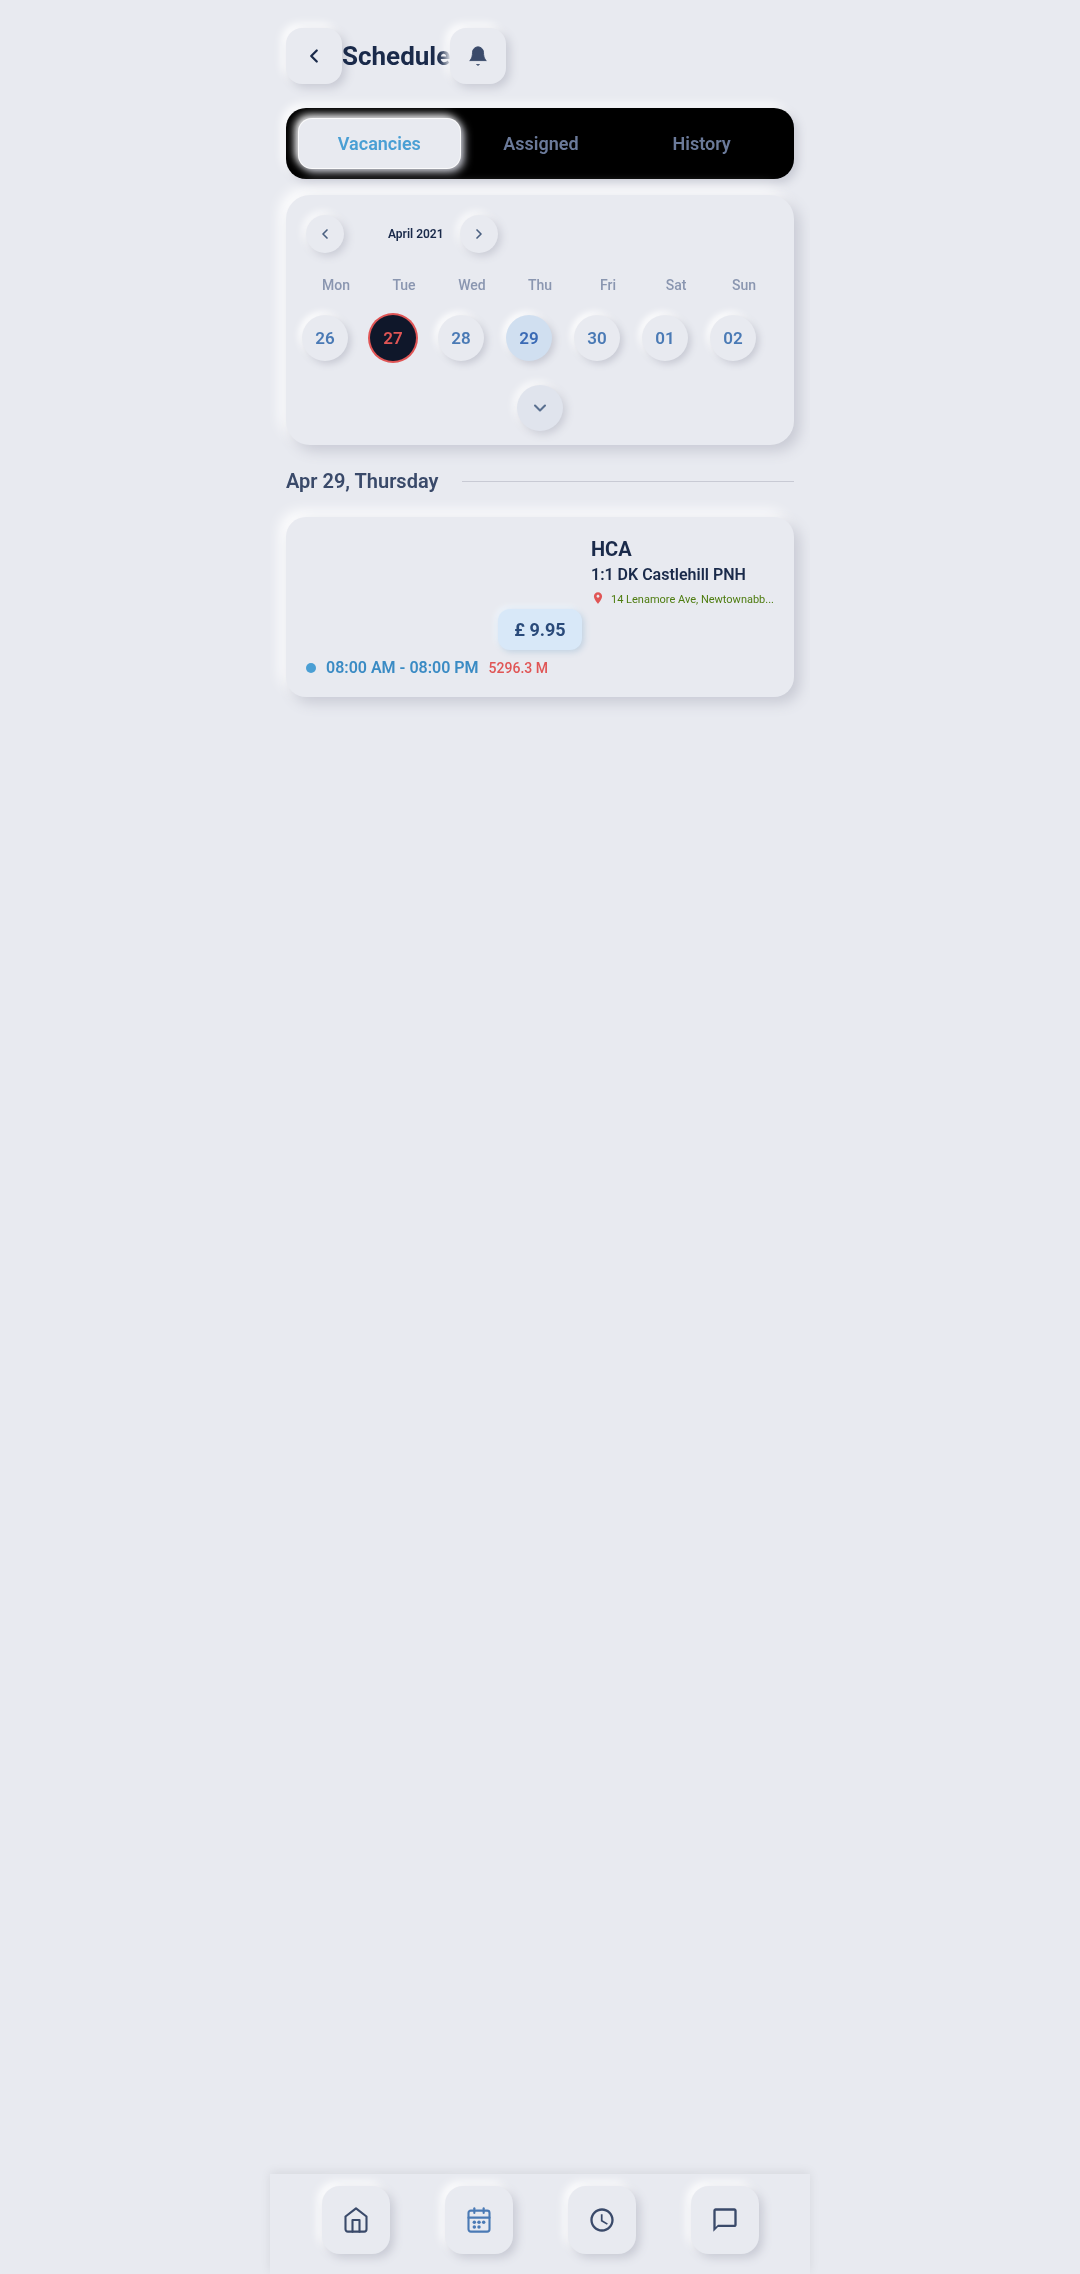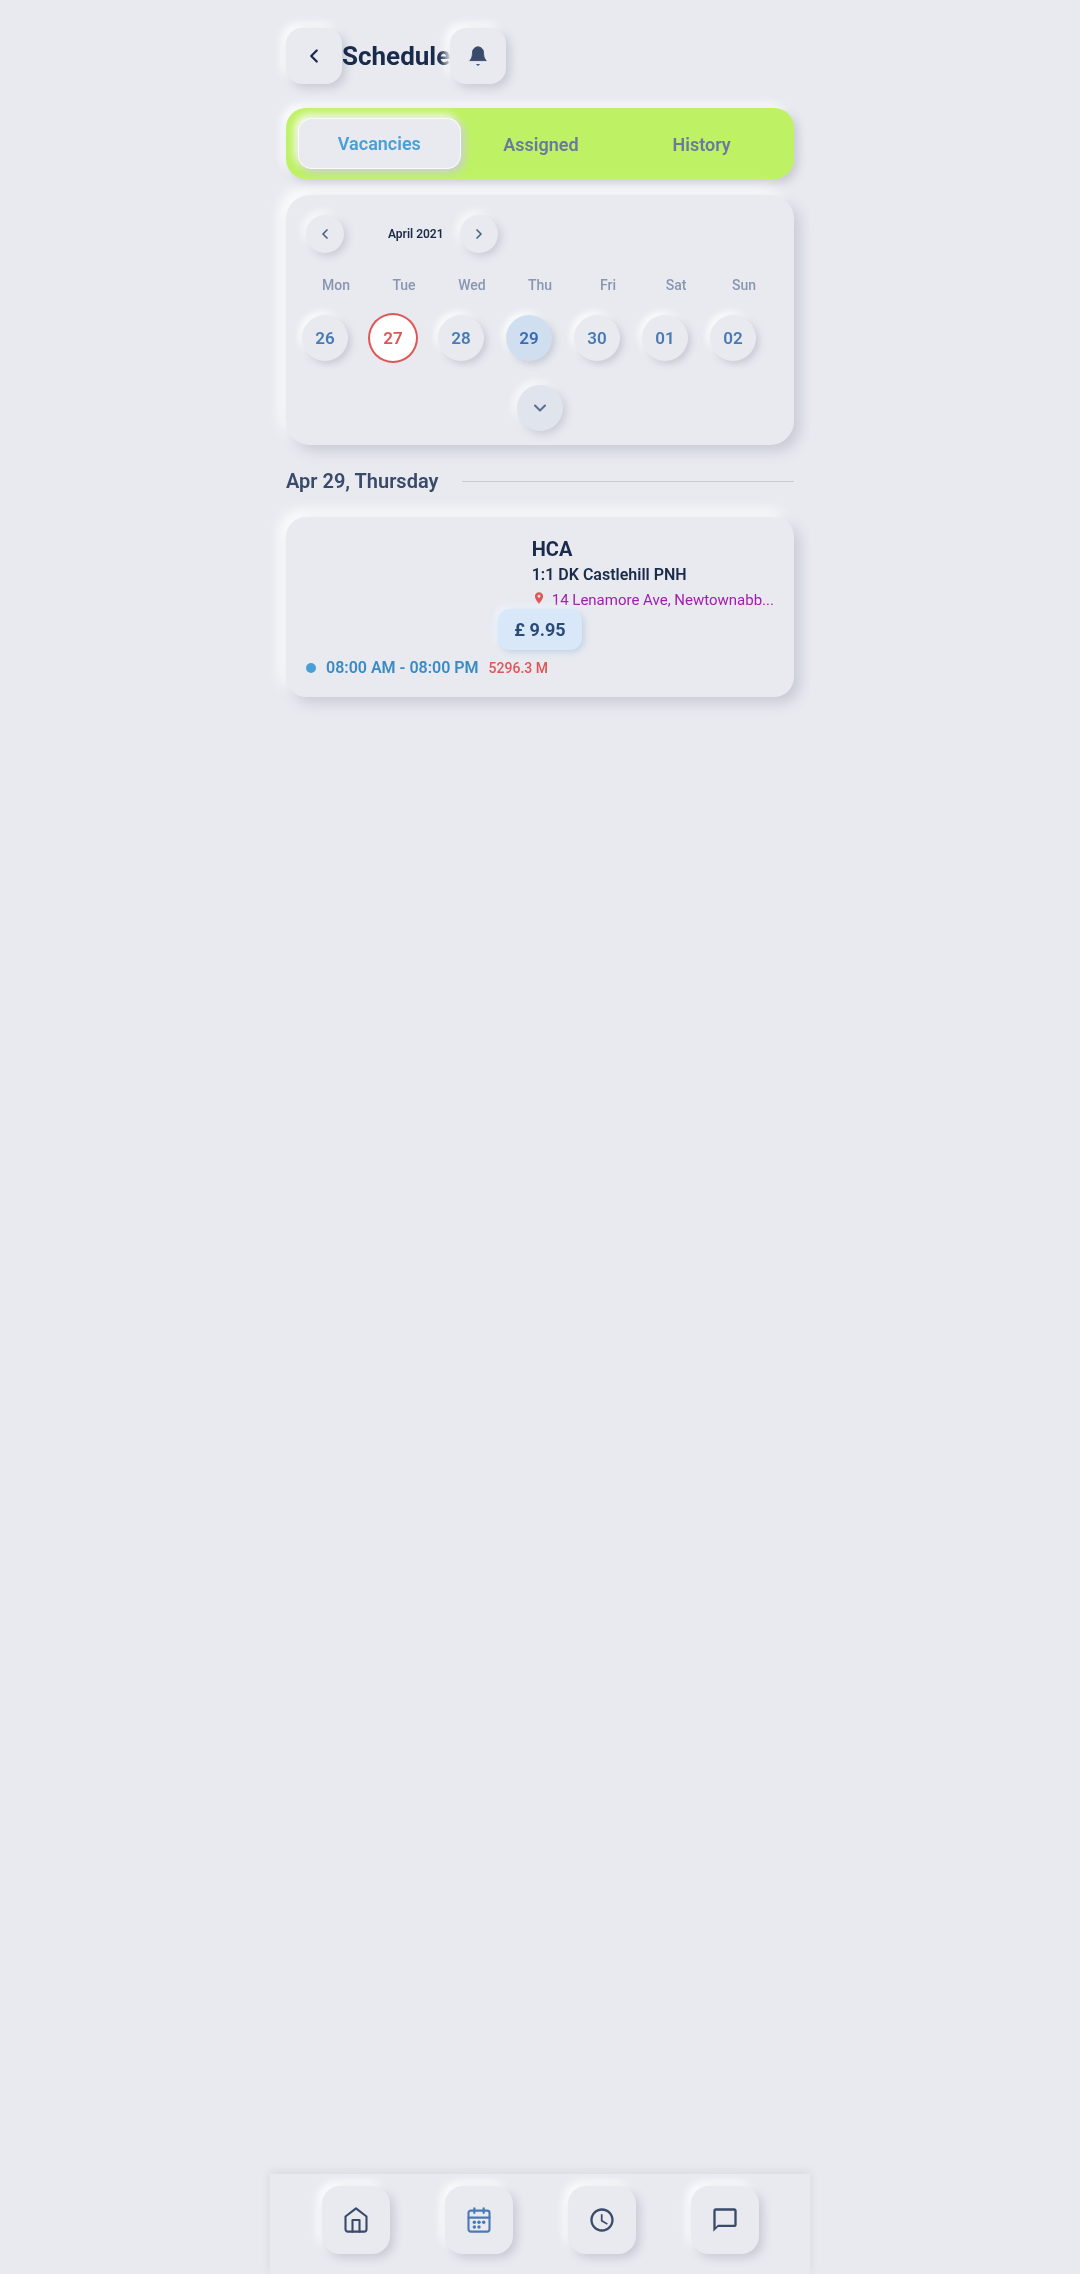--- a/index.html
+++ b/index.html
@@ -50,25 +50,25 @@
     }
 
     .header-title {
       font-size: 26px;
       font-weight: 700;
       color: #1a2a4a;
     }
 
     
     .tabs-container {
-      background: #bef264;
+      background: #000000;
       border-radius: 20px;
       padding: 10px 12px;
       display: flex;
-      align-items: flex-end;
+      align-items: center;
       justify-content: space-between;
       box-shadow: 4px 4px 10px #c8cad4, -4px -4px 10px #ffffff;
     }
 
     .tab {
       flex: 1;
       text-align: center;
       padding: 14px 8px;
       font-size: 18px;
       font-weight: 600;
@@ -163,21 +163,21 @@
       font-weight: 600;
       color: #4a7ab5;
       background: #e8eaf0;
       box-shadow: 3px 3px 7px #c8cad4, -3px -3px 7px #ffffff;
       cursor: pointer;
     }
 
     .date-circle.today {
       color: #e05555;
       box-shadow: 0 0 0 2px #e05555;
-      background: #ffffff;
+      background: #0f172a;
     }
 
     .date-circle.selected {
       background: #d0dff0;
       color: #3a6ab5;
     }
 
     
     .expand-btn-wrapper {
       display: flex;
@@ -261,22 +261,22 @@
       font-size: 16px;
       font-weight: 600;
       color: #1a2a4a;
       margin-bottom: 6px;
     }
 
     .job-location {
       display: flex;
       align-items: center;
       gap: 6px;
-      font-size: 15px;
-      color: #a21caf;
+      font-size: 11px;
+      color: #4d7c0f;
     }
 
     .location-icon {
       color: #e05555;
       font-size: 16px;
     }
 
     .job-price {
       background: #d8e8f8;
       border-radius: 12px;

